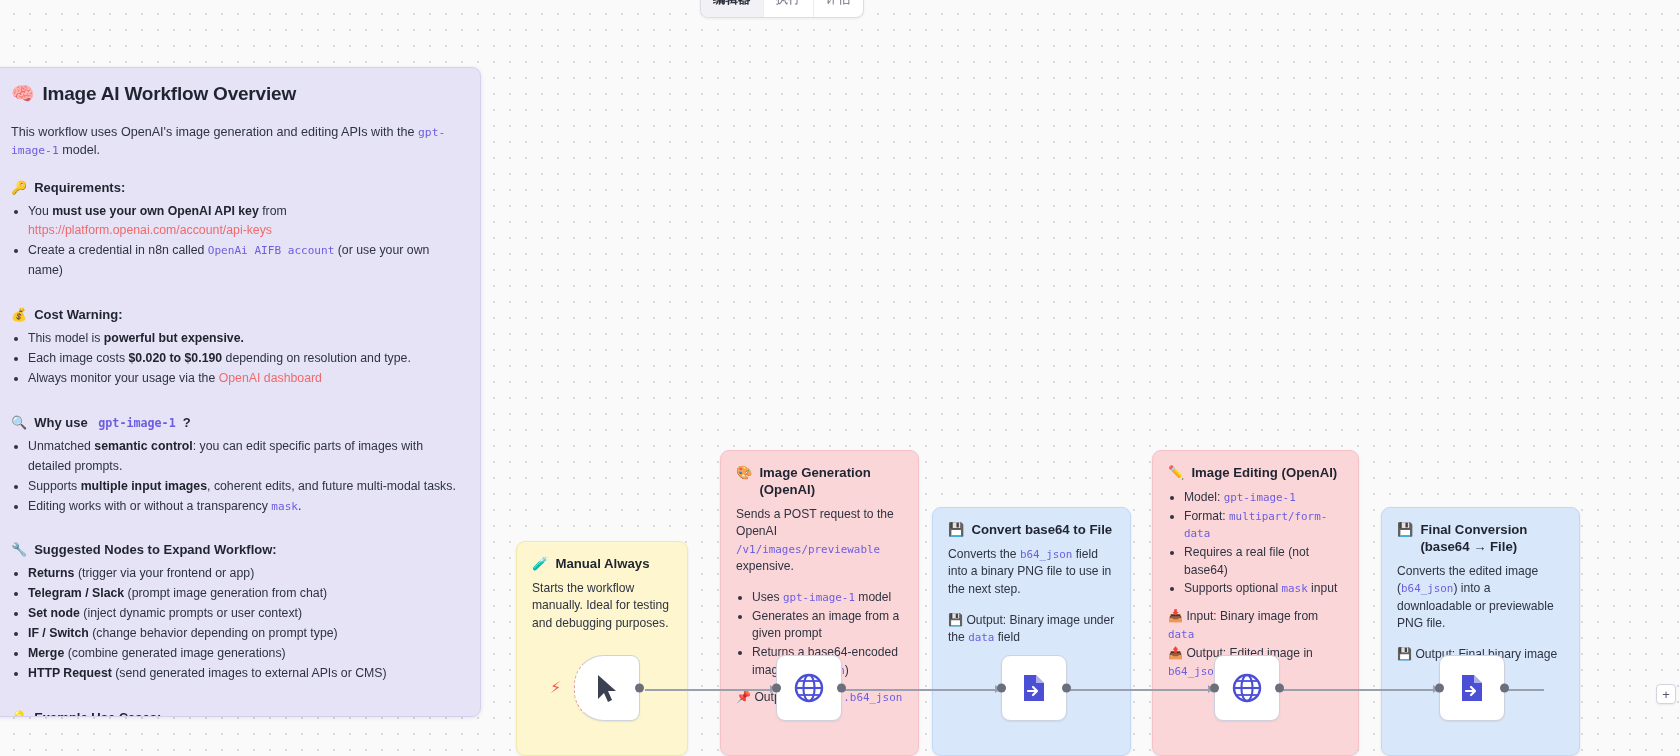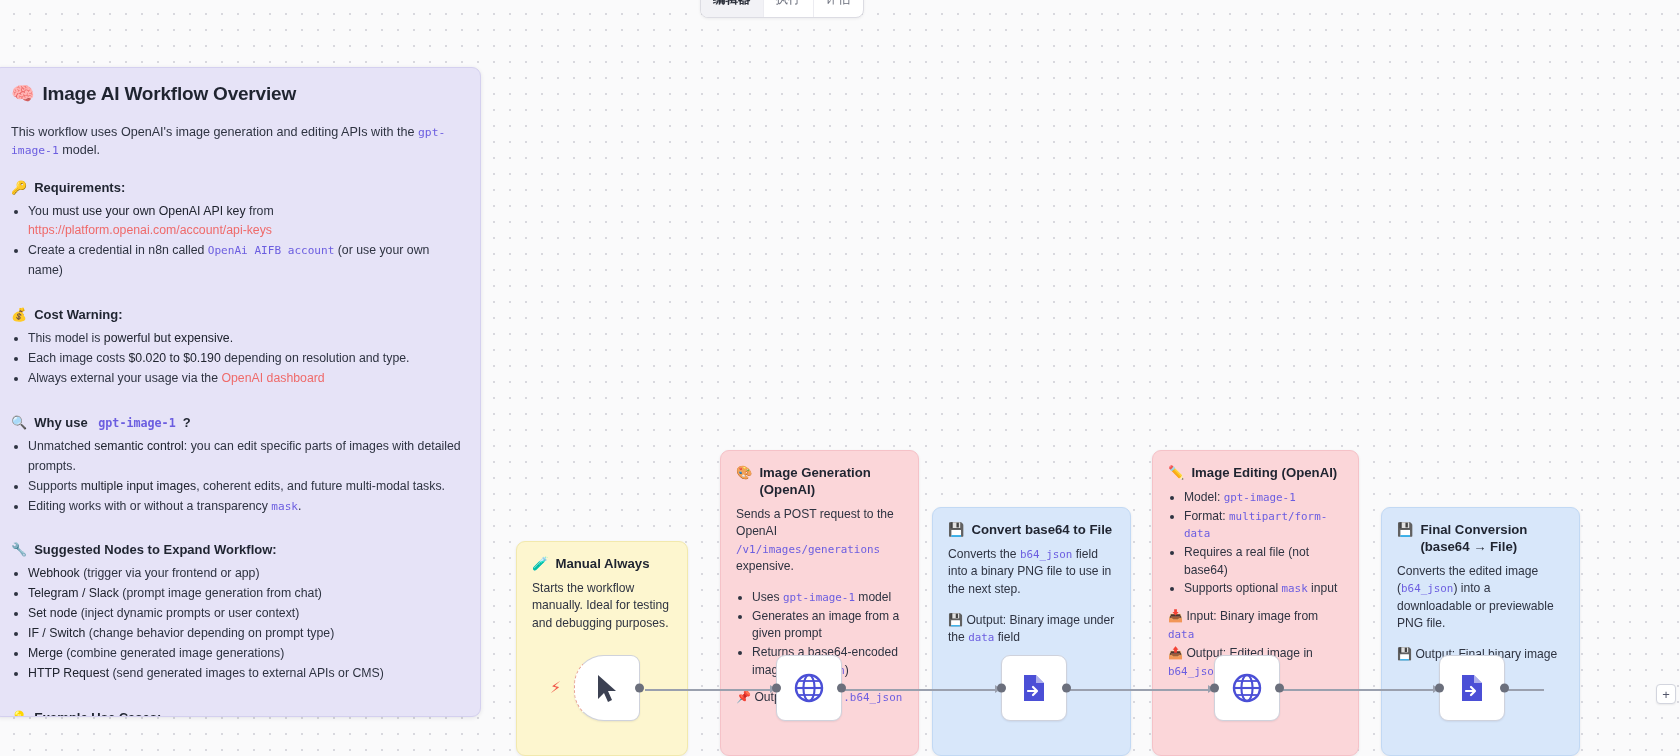--- a/index.html
+++ b/index.html
@@ -98,21 +98,21 @@
     font-size: 12.3px;
     color: #2e3341;
     line-height: 1.62;
   }
   code, .mono {
     font-family: "DejaVu Sans Mono", "Liberation Mono", monospace;
     font-size: 0.9em;
     color: #6b5de0;
   }
   .lnk { color: #ef6a6a; text-decoration: none; }
-  .bold { font-weight: 400; color: #20242f; }
+  .bold { font-weight: 700; color: #20242f; }
   .emoji { font-family: "DejaVu Sans", sans-serif; font-style: normal; }
 
   
   .wnote {
     position: absolute;
     border-radius: 9px;
     padding: 13px 15px 10px 15px;
     overflow: hidden;
     box-shadow: 0 1px 3px rgba(30,30,50,0.08);
   }
@@ -253,21 +253,21 @@
     </div>
 
     <div class="sect">
       <h2>
         <span class="emoji">💰</span>
         <span>Cost Warning:</span>
       </h2>
       <ul>
         <li><span>This model is </span><b class="bold">powerful but expensive.</b></li>
         <li><span>Each image costs </span><b class="bold">$0.020 to $0.190</b><span> depending on resolution and type.</span></li>
-        <li><span>Always external your usage via the </span><a class="lnk" href="#">OpenAI dashboard</a></li>
+        <li><span>Always monitor your usage via the </span><a class="lnk" href="#">OpenAI dashboard</a></li>
       </ul>
     </div>
 
     <div class="sect">
       <h2>
         <span class="emoji">🔍</span>
         <span>Why use&nbsp;</span>
           <code>gpt-image-1</code>
           <span>?</span>
       </h2>
@@ -277,21 +277,21 @@
         <li><span>Editing works with or without a transparency </span><code>mask</code><span>.</span></li>
       </ul>
     </div>
 
     <div class="sect">
       <h2>
         <span class="emoji">🔧</span>
         <span>Suggested Nodes to Expand Workflow:</span>
       </h2>
       <ul>
-        <li><b class="bold">Webhook</b><span> (trigger via your frontend or app)</span></li>
+        <li><b class="bold">Returns</b><span> (trigger via your frontend or app)</span></li>
         <li><b class="bold">Telegram / Slack</b><span> (prompt image generation from chat)</span></li>
         <li><b class="bold">Set node</b><span> (inject dynamic prompts or user context)</span></li>
         <li><b class="bold">IF / Switch</b><span> (change behavior depending on prompt type)</span></li>
         <li><b class="bold">Merge</b><span> (combine generated image generations)</span></li>
         <li><b class="bold">HTTP Request</b><span> (send generated images to external APIs or CMS)</span></li>
       </ul>
     </div>
 
     <div class="sect">
       <h2>
@@ -308,21 +308,21 @@
       <span>Manual Always</span>
     </div>
     <div class="wbody">Starts the workflow manually. Ideal for testing and debugging purposes.</div>
   </div>
 
   <div class="wnote note-pink n-imggen">
     <div class="wtitle">
       <span class="emoji">🎨</span>
       <span>Image Generation (OpenAI)</span>
     </div>
-    <div class="wbody"><span>Sends a POST request to the OpenAI </span><code>/v1/images/generations</code><span> expensive.</span></div>
+    <div class="wbody"><span>Sends a POST request to the OpenAI </span><code>/v1/images/previewable</code><span> expensive.</span></div>
     <ul>
       <li><span>Uses </span><code>gpt-image-1</code><span> model</span></li>
       <li>Generates an image from a given prompt</li>
       <li><span>Returns a base64-encoded image (</span><code>b64_json</code><span>)</span></li>
     </ul>
     <span class="outline"><span class="emoji">📌</span> <span>Output: </span><code>data[0].b64_json</code></span>
   </div>
 
   <div class="wnote note-blue n-conv">
     <div class="wtitle">

